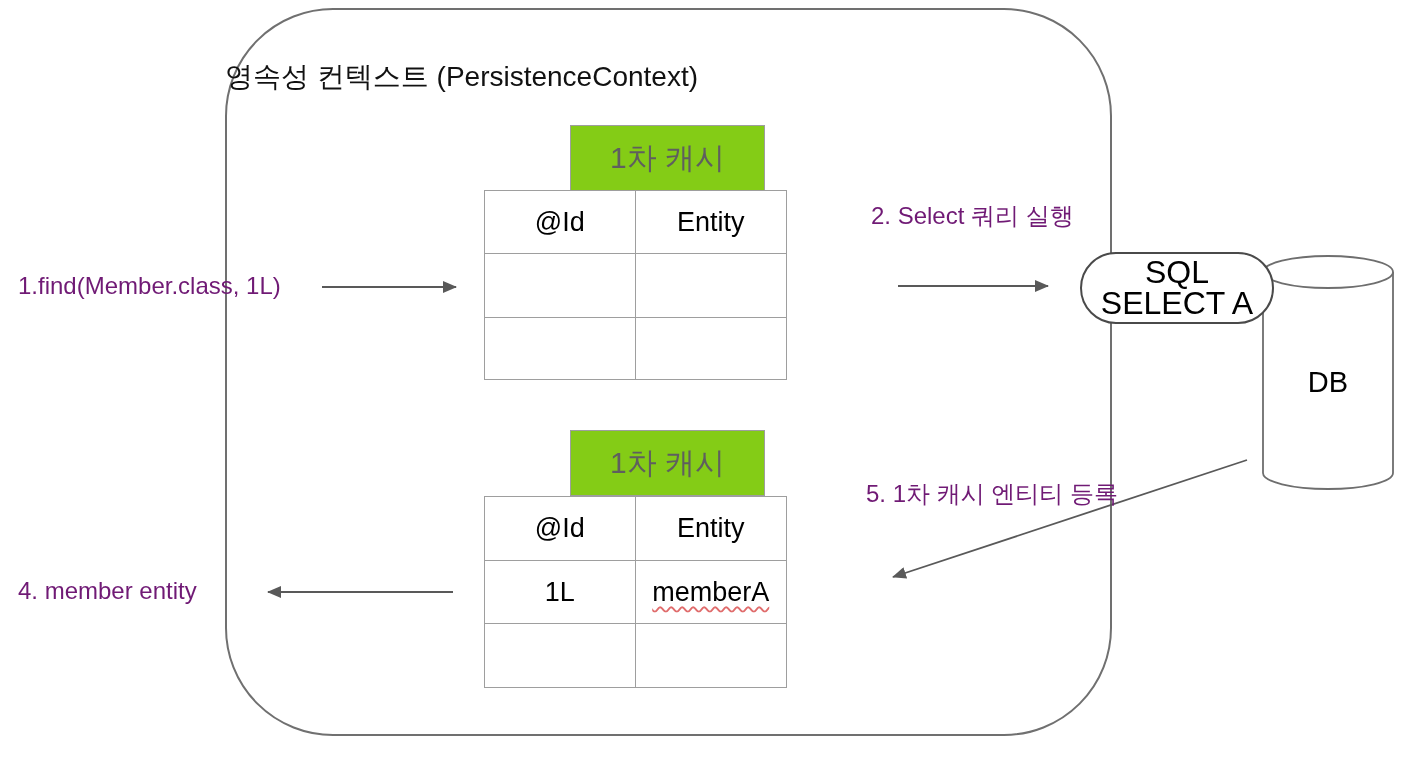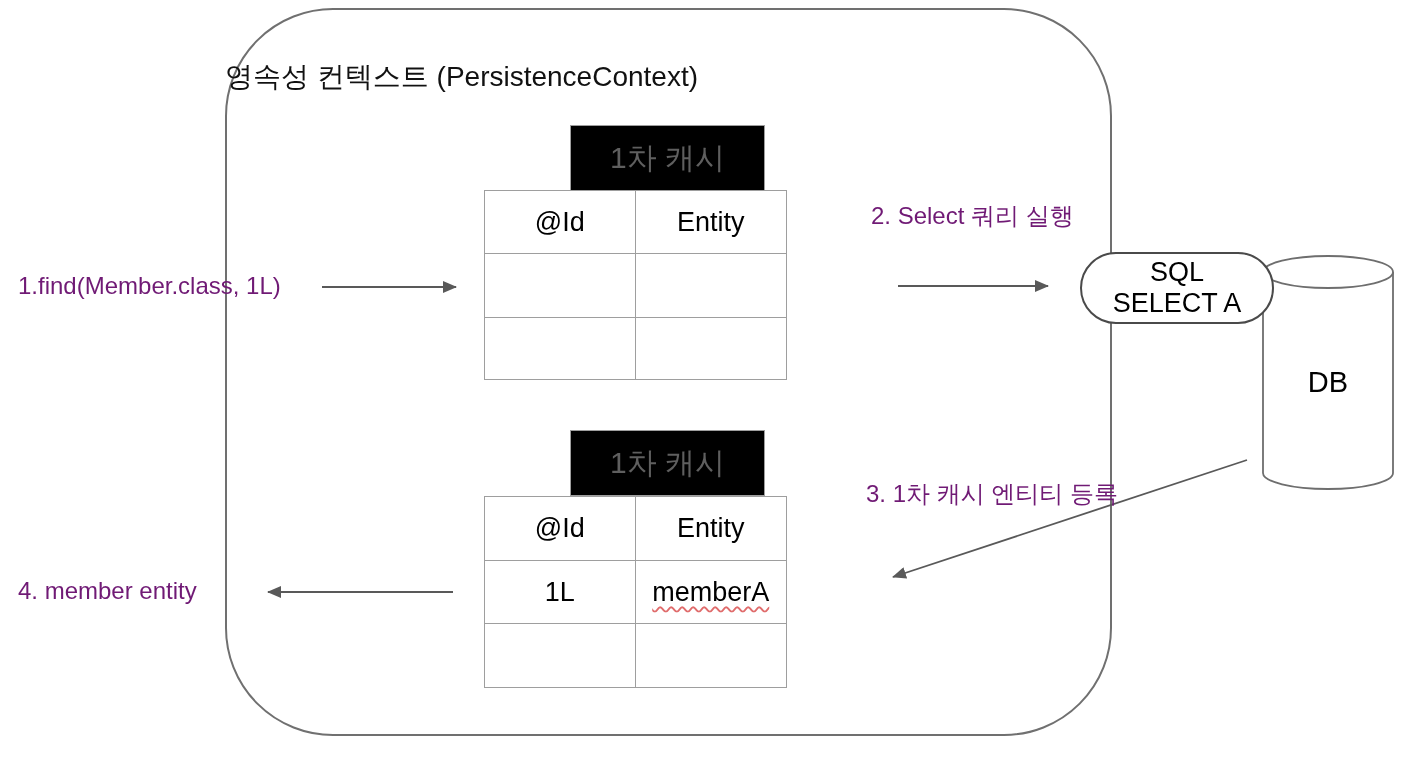--- a/index.html
+++ b/index.html
@@ -33,21 +33,21 @@
   }
 
   
   svg.wires { position: absolute; left: 0; top: 0; z-index: 2; }
 
   
   .cache-label {
     position: absolute;
     left: 570px; width: 195px; height: 66px;
     border: 1.6px solid #9e9e9e;
-    background: #000000;
+    background: #84cc16;
     box-sizing: border-box;
     display: flex; align-items: center; justify-content: center;
     font-size: 30px;
     color: #5f5f5f;
     z-index: 4;
   }
   #cache-label-top { top: 125px; }
   #cache-label-bottom { top: 430px; }
 
   
@@ -102,21 +102,21 @@
   .sql-pill {
     position: absolute;
     left: 1080px; top: 252px;
     width: 194px; height: 72px;
     border: 2px solid #4a4a4a;
     border-radius: 36px;
     background: #ffffff;
     box-sizing: border-box;
     display: flex; flex-direction: column;
     align-items: center; justify-content: center;
-    font-size: 27px; line-height: 31px;
+    font-size: 32px; line-height: 31px;
     color: #000000;
     z-index: 5;
   }
 
   .db-label {
     position: absolute;
     left: 1263px; top: 366px; width: 130px;
     text-align: center;
     font-size: 29px;
     color: #000000;
@@ -181,21 +181,21 @@
       </div>
     </div>
     <div class="t-row r2">
       <div class="t-cell"></div>
       <div class="t-cell"></div>
     </div>
   </div>
 
   <div class="step" id="step1">1.find(Member.class, 1L)</div>
   <div class="step" id="step2">2. Select 쿼리 실행</div>
-  <div class="step" id="step3">3. 1차 캐시 엔티티 등록</div>
+  <div class="step" id="step3">5. 1차 캐시 엔티티 등록</div>
   <div class="step" id="step4">4. member entity</div>
 
   <div class="sql-pill">
     <div>SQL</div>
     <div>SELECT A</div>
   </div>
 
   <div class="db-label">DB</div>
 
 </div>

